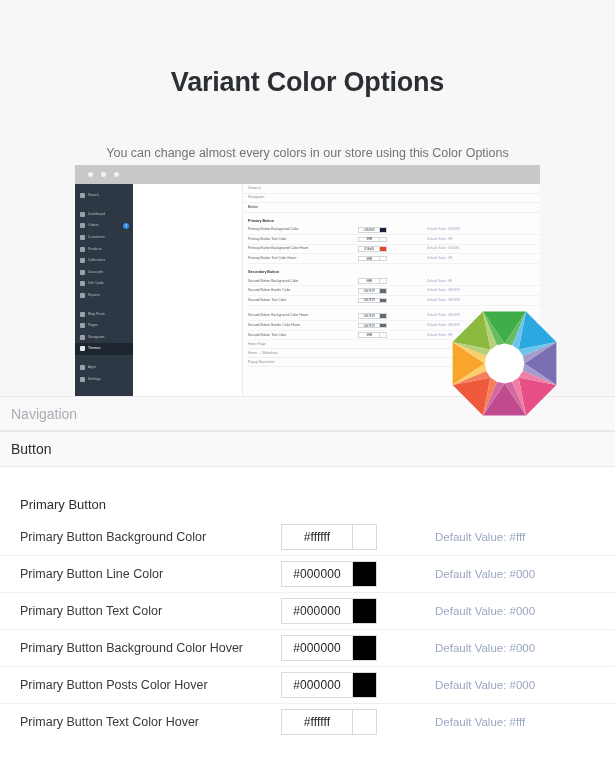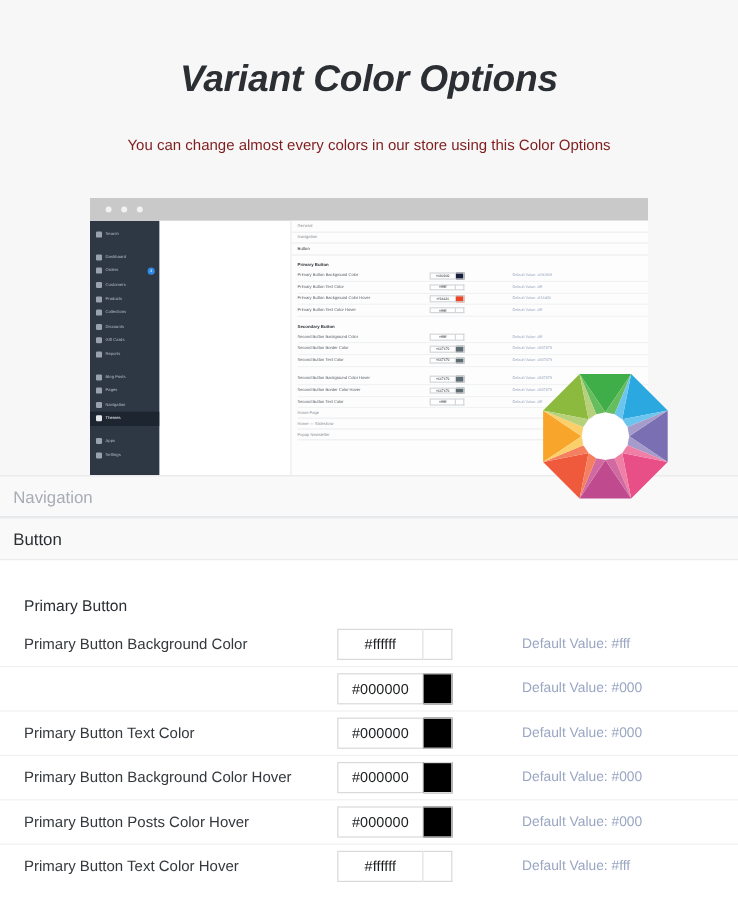--- a/index.html
+++ b/index.html
@@ -8,26 +8,26 @@
     background:#f7f7f8;
     font-family:"Liberation Sans","DejaVu Sans",sans-serif;
     overflow:hidden;
     position:relative;
   }
   .page{position:relative;width:615px;height:757px;}
 
   
   .hero{padding-top:46px;text-align:center;background:#f7f7f8;}
   .hero-title{
-    font-size:31px;font-weight:700;color:#2b2f33;letter-spacing:-0.2px;
-    margin:0;line-height:40px;font-style:italic;
+    font-size:27px;font-weight:700;color:#2b2f33;letter-spacing:-0.2px;
+    margin:16px;line-height:40px;
   }
   .hero-sub{
     margin:0;padding-top:26px;
-    font-size:12.5px;color:#7f1d1d;font-weight:400;line-height:18px;
+    font-size:12.5px;color:#737373;font-weight:400;line-height:18px;
   }
 
   
   .mock-wrap{
     position:absolute;left:75px;top:165px;width:465px;height:231px;
     background:#ffffff;overflow:hidden;
   }
   .mock-titlebar{
     height:19px;background:#c9c9c9;position:relative;
   }
@@ -393,20 +393,21 @@
     <div class="rows" id="form-rows">
         <div class="row">
           <div class="row-label">Primary Button Background Color</div>
           <div class="ctl">
             <div class="ctl-input">#ffffff</div>
             <div class="ctl-sw" style="background: rgb(255, 255, 255);"></div>
           </div>
           <div class="row-def">Default Value: #fff</div>
         </div>
         <div class="row">
+          <div class="row-label">Primary Button Line Color</div>
           <div class="ctl">
             <div class="ctl-input">#000000</div>
             <div class="ctl-sw" style="background: rgb(0, 0, 0);"></div>
           </div>
           <div class="row-def">Default Value: #000</div>
         </div>
         <div class="row">
           <div class="row-label">Primary Button Text Color</div>
           <div class="ctl">
             <div class="ctl-input">#000000</div>

